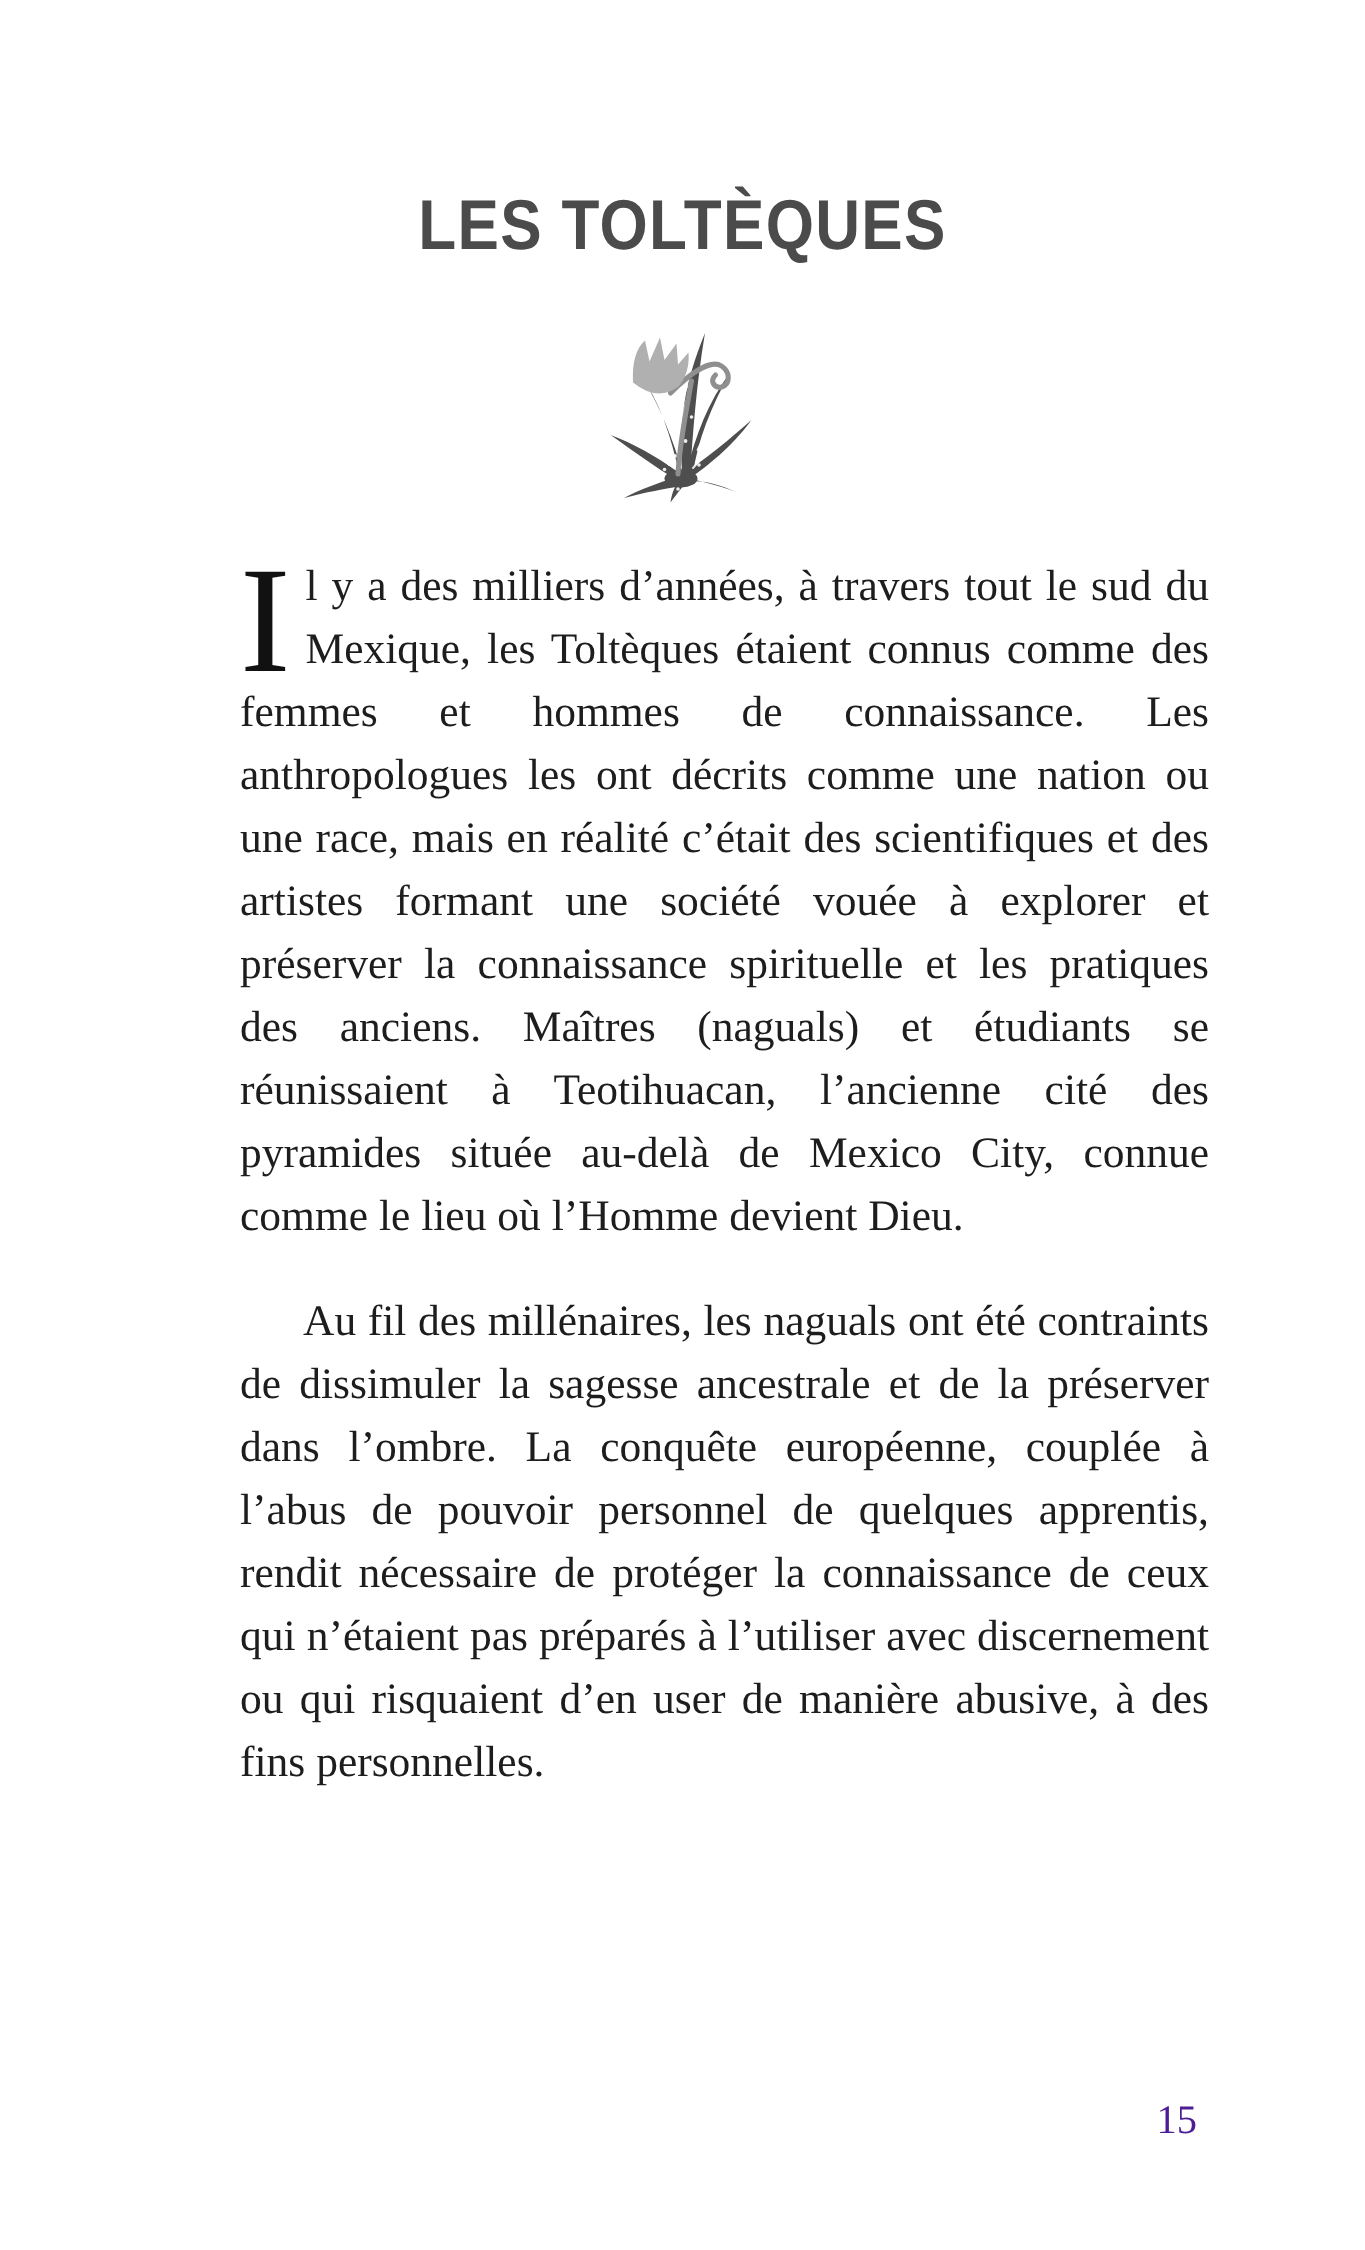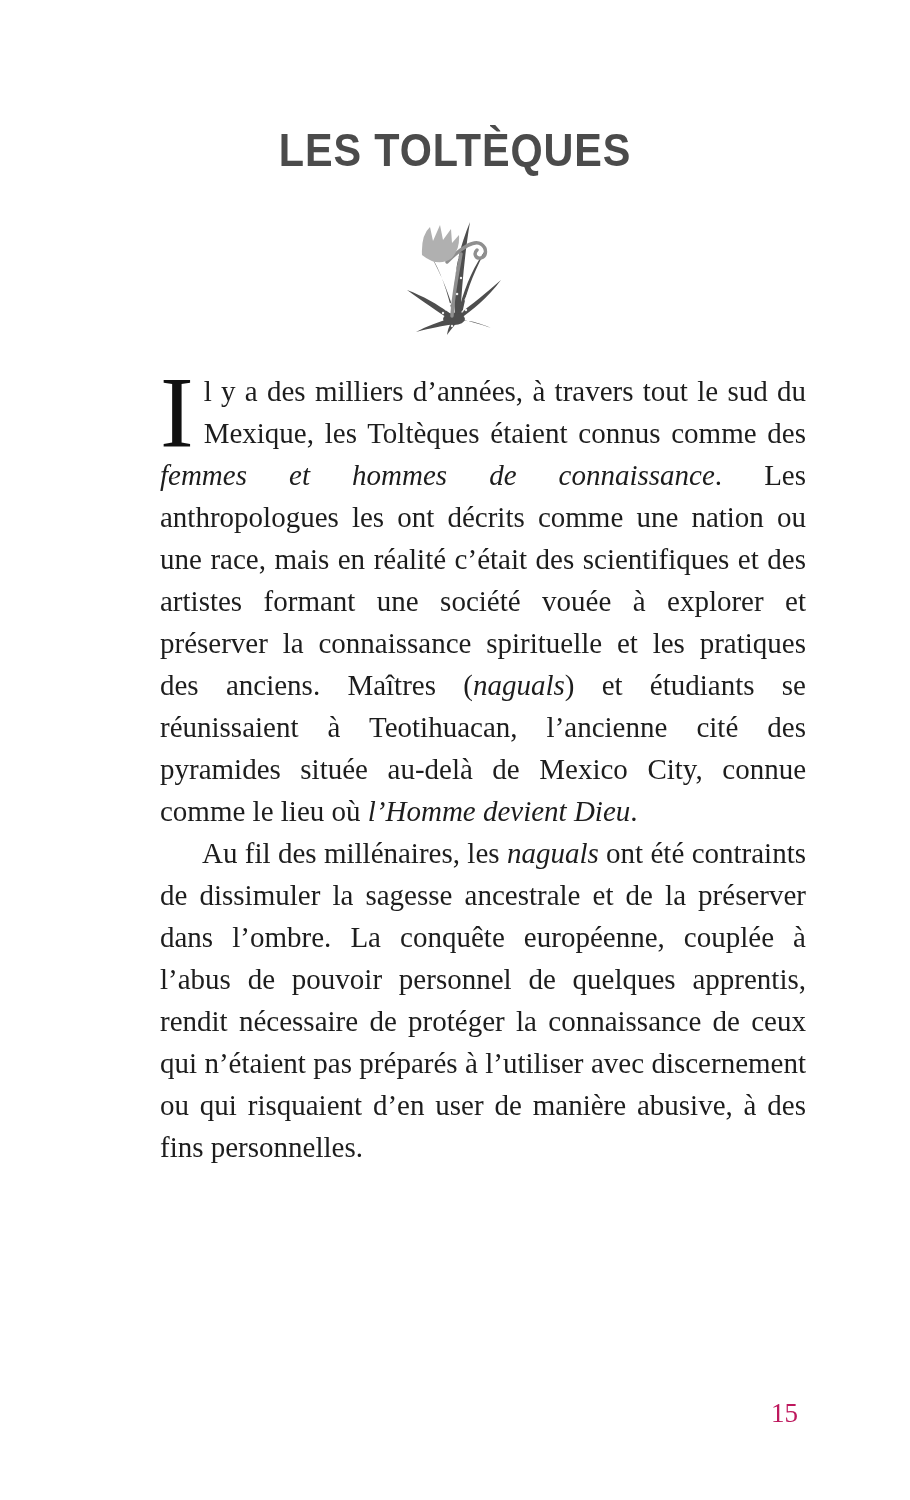--- a/index.html
+++ b/index.html
@@ -40,37 +40,37 @@
     position: absolute;
     left: 160px;
     top: 370px;
     width: 646px;
     font-size: 29px;
     line-height: 42px;
     text-align: justify;
     color: #1d1d1d;
   }
   .body-text p { margin: 0; }
-  .body-text p + p { }
+  .body-text p + p { margin-top: 28px; }
   .indent { text-indent: 42px; }
   .dropcap {
     float: left;
     font-size: 101px;
     line-height: 82px;
     padding-right: 10px;
     padding-top: 2px;
     color: #111111;
   }
-  .it { font-style: italic; }
+  .it { }
   .page-number {
     position: absolute;
     top: 1398px;
     right: 112px;
     font-size: 27px;
-    color: #be185d;
+    color: #4c1d95;
   }
 </style>
 </head>
 <body>
 
 <div class="page">
 
   <h1 class="title">LES TOLTÈQUES</h1>
 
   <div class="ornament">

